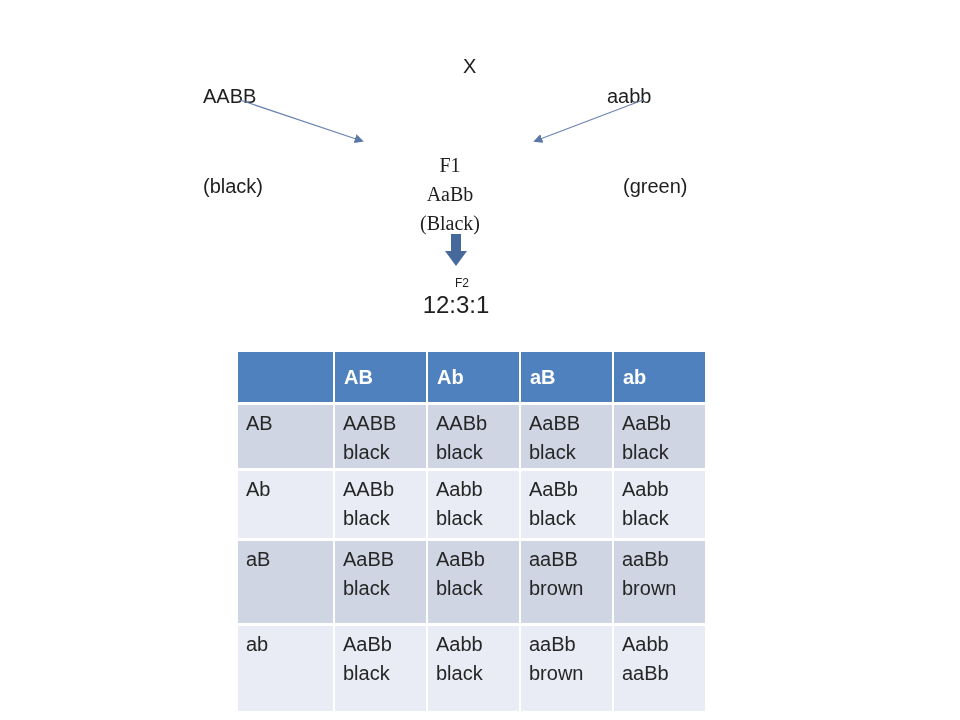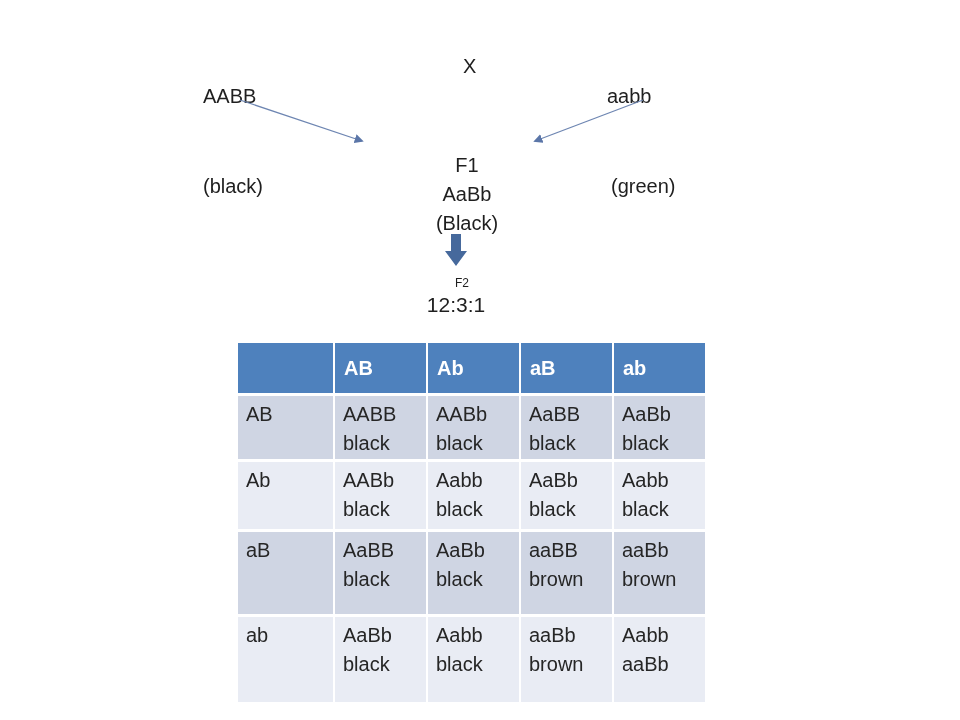--- a/index.html
+++ b/index.html
@@ -4,29 +4,29 @@
 <style>
   html,body{margin:0;padding:0;}
   body{background:#ffffff;font-family:"Liberation Sans","DejaVu Sans",sans-serif;color:#1f1f1f;}
   #slide{position:relative;width:960px;height:720px;background:#ffffff;overflow:hidden;}
 
   .abs{position:absolute;}
   .txt{font-size:20px;line-height:30px;white-space:pre;}
   #parent1{left:203px;top:21px;}
   #cross-symbol{left:463px;top:51px;}
   #parent2{left:607px;top:21px;}
-  #parent2 .pheno{margin-left:4px;}
-  #f1-block{left:367px;top:151px;width:200px;text-align:center;line-height:29px;font-size:20px;}
+  #parent2 .pheno{margin-left:16px;}
+  #f1-block{left:350px;top:151px;width:200px;text-align:center;line-height:29px;font-size:20px;font-family:Liberation Serif, serif;}
   #f2-label{left:412px;top:274px;width:100px;text-align:center;font-size:12px;line-height:18px;}
-  #f2-ratio{left:386px;top:293px;width:140px;text-align:center;font-size:21px;line-height:24px;}
+  #f2-ratio{left:386px;top:293px;width:140px;text-align:center;font-size:24px;line-height:24px;}
 
   #arrow-layer{left:0;top:0;pointer-events:none;}
 
   
-  #punnett{left:238px;top:343px;display:grid;
+  #punnett{left:238px;top:352px;display:grid;
     grid-template-columns:95px 91px 91px 91px 91px;
     grid-template-rows:50px 63px 67px 82px 85px;
     column-gap:2px;row-gap:3px;}
   #punnett > div{box-sizing:border-box;}
   .th{background:#4E81BD;color:#ffffff;font-weight:bold;font-size:20px;
       display:flex;align-items:center;padding-left:9px;}
   .cell{font-size:20px;line-height:29px;color:#262626;padding:4px 6px 0 8px;}
   .band-d{background:#CFD5E3;}
   .band-l{background:#E9ECF4;}
   .cell span{display:block;}

